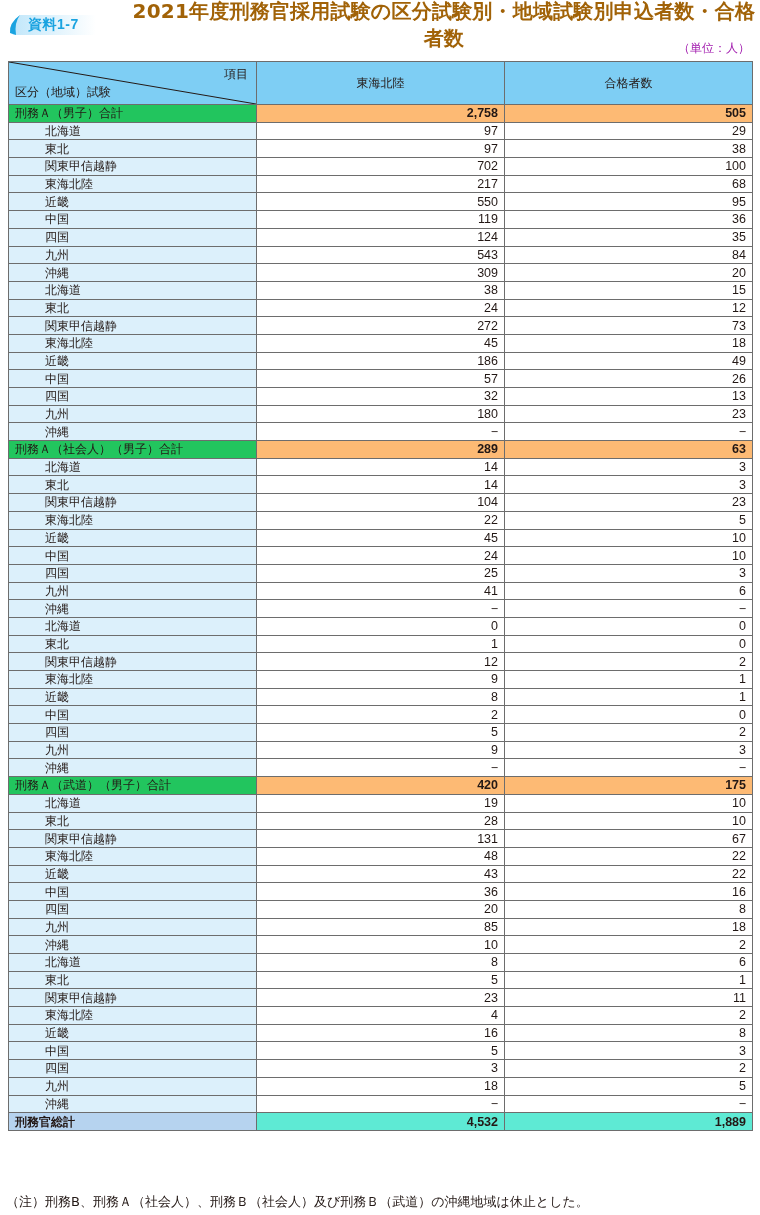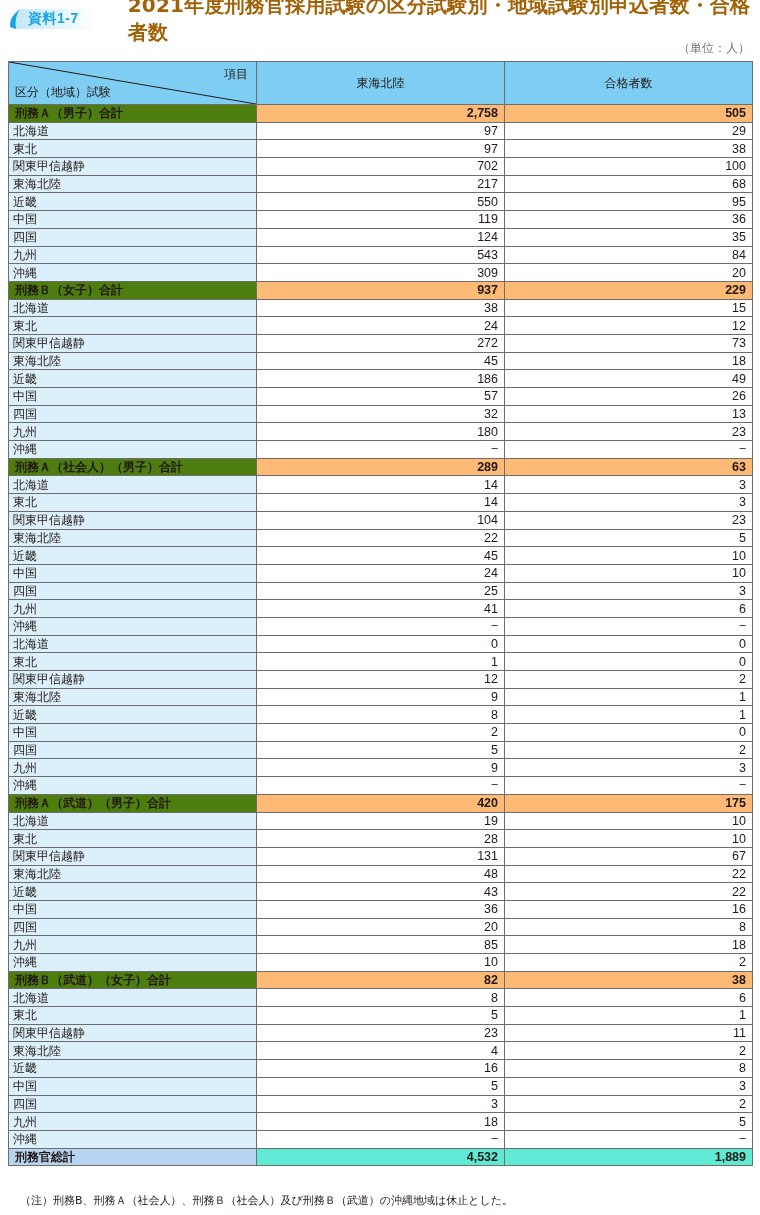--- a/index.html
+++ b/index.html
@@ -2,41 +2,41 @@
 <html><head>
 <meta charset="utf-8">
 <style>
   html, body { margin: 0; padding: 0; background: #ffffff; }
   body {
     width: 760px; height: 1215px; position: relative; overflow: hidden;
     font-family: "DejaVu Sans", "Liberation Sans", sans-serif;
     color: #231815;
   }
   .title-bar {
-    position: absolute; left: 6px; top: 6px; height: 26px;
-    display: flex; align-items: center;
+    position: absolute; left: 6px; top: 12px; height: 26px;
+    display: flex; align-items: center; text-align: center;
   }
   .badge {
     position: relative; height: 24px; width: 92px;
     display: flex; align-items: center;
   }
   .badge-swoosh {
     position: absolute; left: 0; top: 0; width: 92px; height: 24px;
   }
   .badge-text {
     position: relative; margin-left: 22px;
     font-size: 14px; font-weight: bold; color: #1aa3e0; letter-spacing: 0.5px;
     font-family: "Liberation Sans", sans-serif;
   }
   .title-text {
     margin-left: 34px; font-size: 20px; font-weight: bold; color: #a16207;
     letter-spacing: 0.2px;
   }
   .unit {
-    position: absolute; right: 10px; top: 40px; font-size: 12px; color: #737373; margin-left: 16px;
+    position: absolute; right: 10px; top: 40px; font-size: 12px; color: #a21caf; margin-left: 16px;
   }
   table.data {
     position: absolute; left: 8px; top: 61px; width: 744px;
     border-collapse: collapse; table-layout: fixed;
     font-size: 12px;
   }
   table.data col.c1 { width: 248px; }
   table.data col.c2 { width: 248px; }
   table.data col.c3 { width: 248px; }
   table.data td, table.data th {
@@ -44,29 +44,29 @@
     padding: 0 6px; height: 16.7px; line-height: 16px;
     white-space: nowrap; overflow: hidden;
   }
   table.data thead th {
     background: #7ecef4; height: 42px; font-weight: normal; font-size: 12px;
   }
   th.diag { position: relative; padding: 0; }
   th.diag svg { position: absolute; left: 0; top: 0; width: 100%; height: 100%; }
   th.diag .item-label { position: absolute; right: 8px; top: 4px; }
   th.diag .cat-label { position: absolute; left: 6px; bottom: 4px; }
-  tr.total td.label { background: #4d7c0f; font-weight: bold; }
+  tr.total td.label { background: #22c55e; }
   tr.total td.num { background: #fdba74; font-weight: bold; }
-  tr.region td.label { background: #dcf0fb; padding-left: 4px; }
+  tr.region td.label { background: #dcf0fb; padding-left: 36px; }
   tr.region td.num { background: #ffffff; }
   td.num { text-align: right; font-family: "Liberation Sans", sans-serif; font-size: 12.5px; }
   tr.grand td.label { background: #b6d3ef; font-weight: bold; }
   tr.grand td.num { background: #5eead4; font-weight: bold; }
   .note {
-    position: absolute; left: 20px; top: 1193px; font-size: 11px; color: #231815;
+    position: absolute; left: 6px; top: 1193px; font-size: 13px; color: #231815;
   }
 </style>
 </head>
 <body>
 
 <div class="title-bar">
   <div class="badge">
     <svg class="badge-swoosh" viewBox="0 0 92 24">
       <defs>
         <linearGradient id="bg1" x1="0" y1="0" x2="1" y2="0">
@@ -147,25 +147,20 @@
       <tr class="region">
         <td class="label">九州</td>
         <td class="num">543</td>
         <td class="num">84</td>
       </tr>
       <tr class="region">
         <td class="label">沖縄</td>
         <td class="num">309</td>
         <td class="num">20</td>
       </tr>
-      <tr class="total">
-        <td class="label">刑務Ｂ（女子）合計</td>
-        <td class="num">937</td>
-        <td class="num">229</td>
-      </tr>
       <tr class="region">
         <td class="label">北海道</td>
         <td class="num">38</td>
         <td class="num">15</td>
       </tr>
       <tr class="region">
         <td class="label">東北</td>
         <td class="num">24</td>
         <td class="num">12</td>
       </tr>
@@ -341,25 +336,20 @@
       </tr>
       <tr class="region">
         <td class="label">九州</td>
         <td class="num">85</td>
         <td class="num">18</td>
       </tr>
       <tr class="region">
         <td class="label">沖縄</td>
         <td class="num">10</td>
         <td class="num">2</td>
-      </tr>
-      <tr class="total">
-        <td class="label">刑務Ｂ（武道）（女子）合計</td>
-        <td class="num">82</td>
-        <td class="num">38</td>
       </tr>
       <tr class="region">
         <td class="label">北海道</td>
         <td class="num">8</td>
         <td class="num">6</td>
       </tr>
       <tr class="region">
         <td class="label">東北</td>
         <td class="num">5</td>
         <td class="num">1</td>

